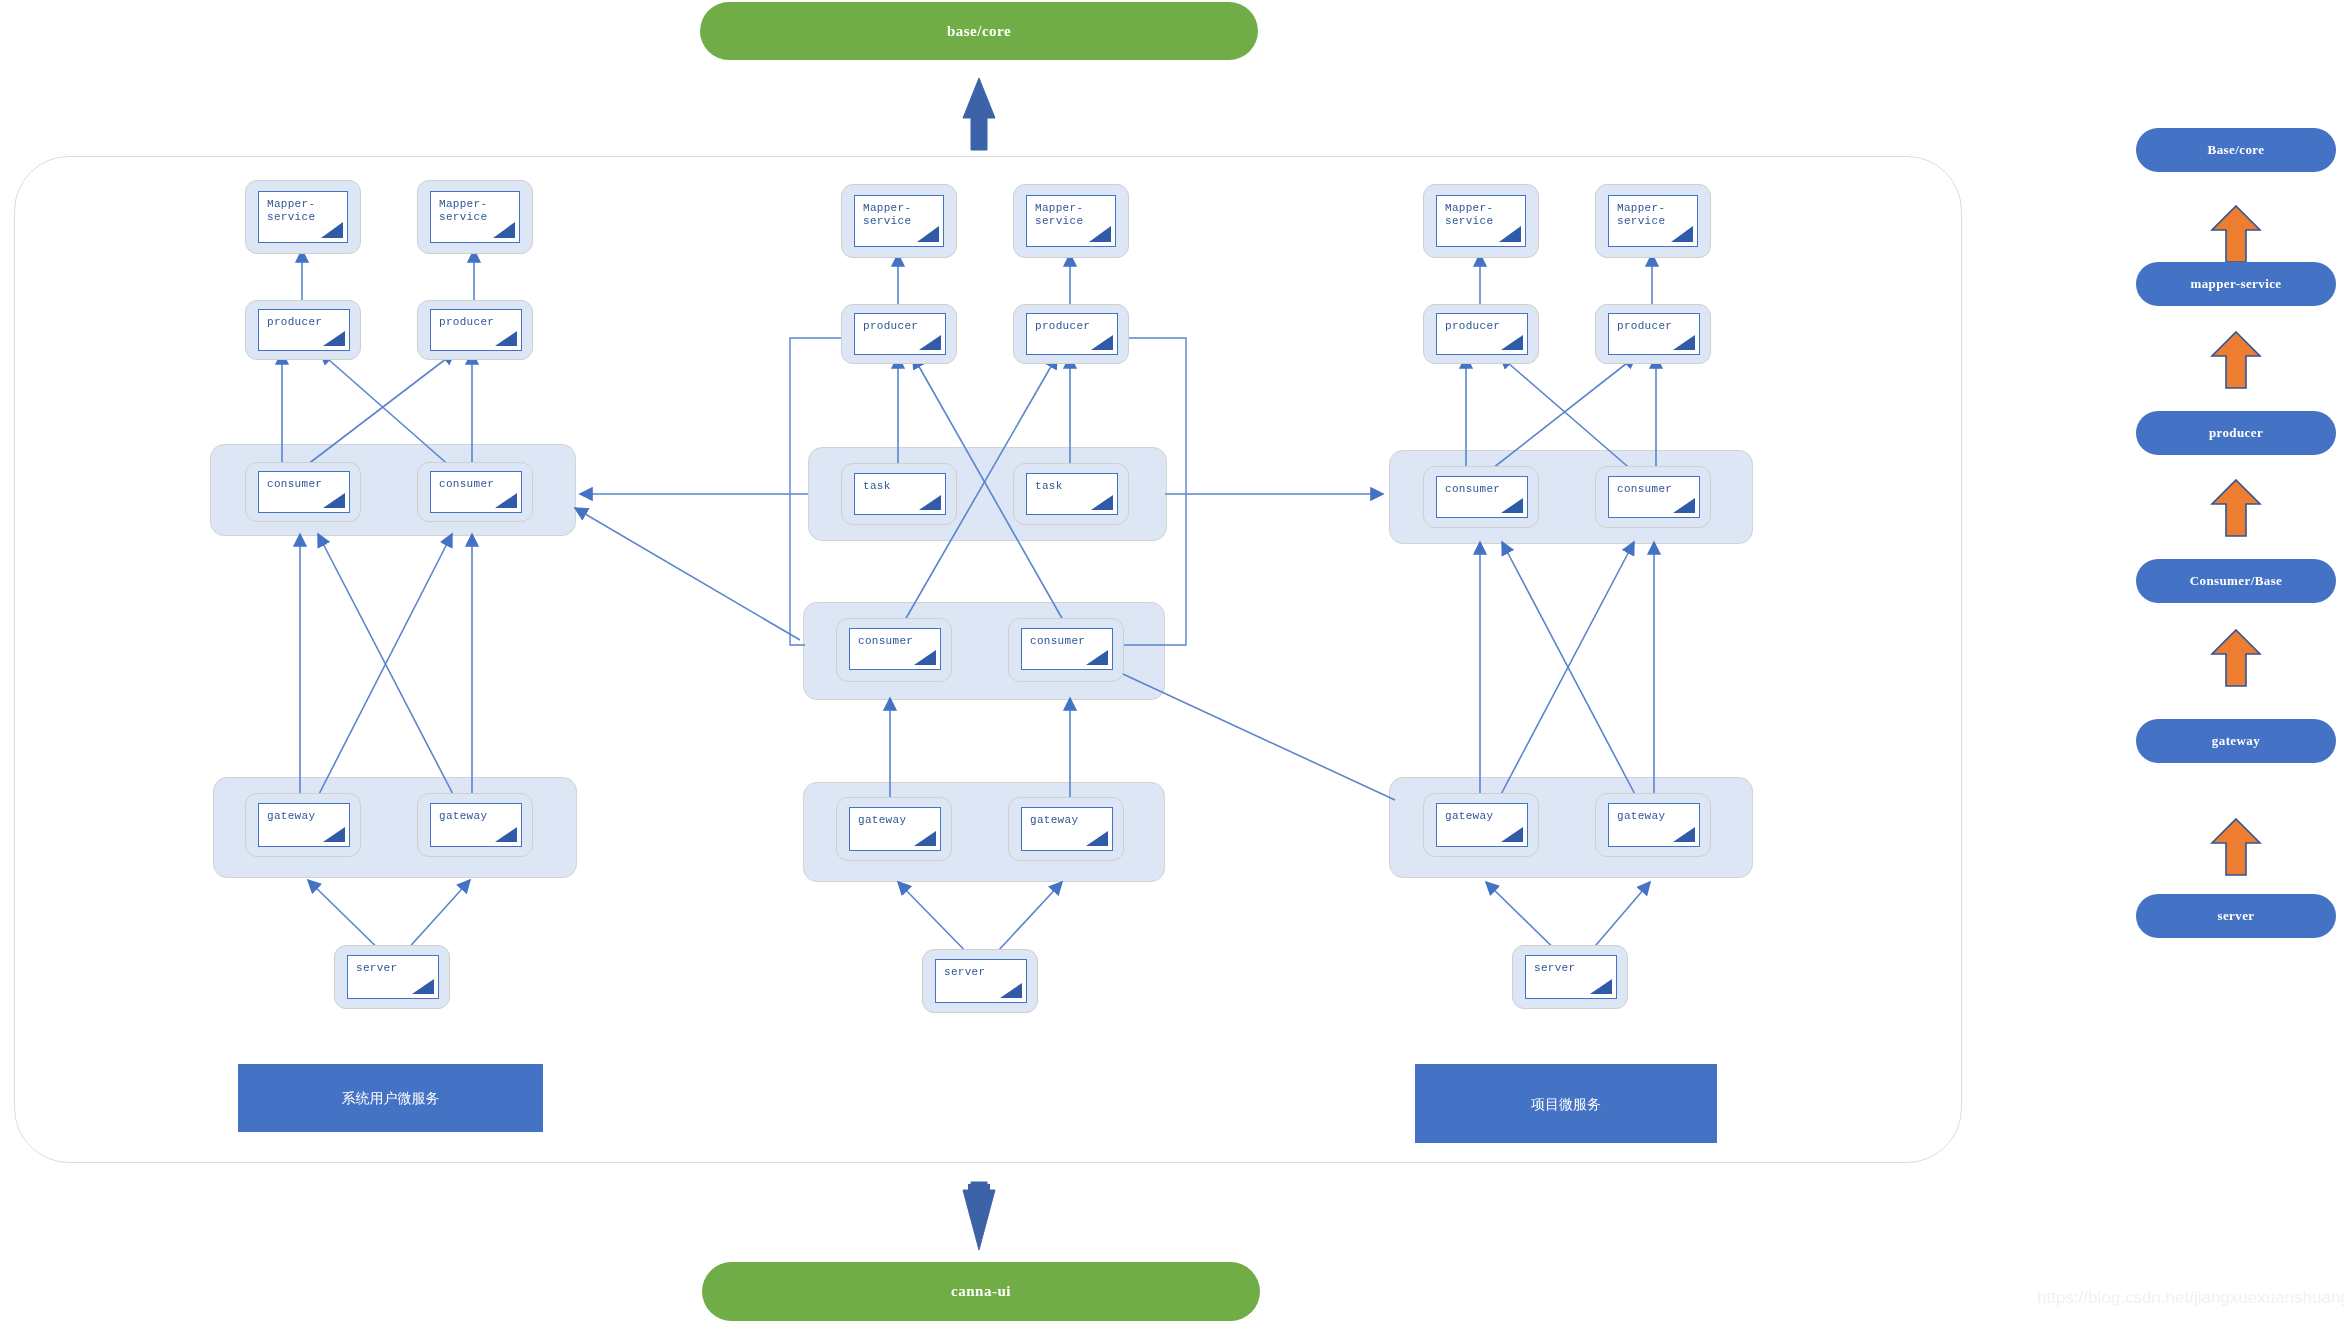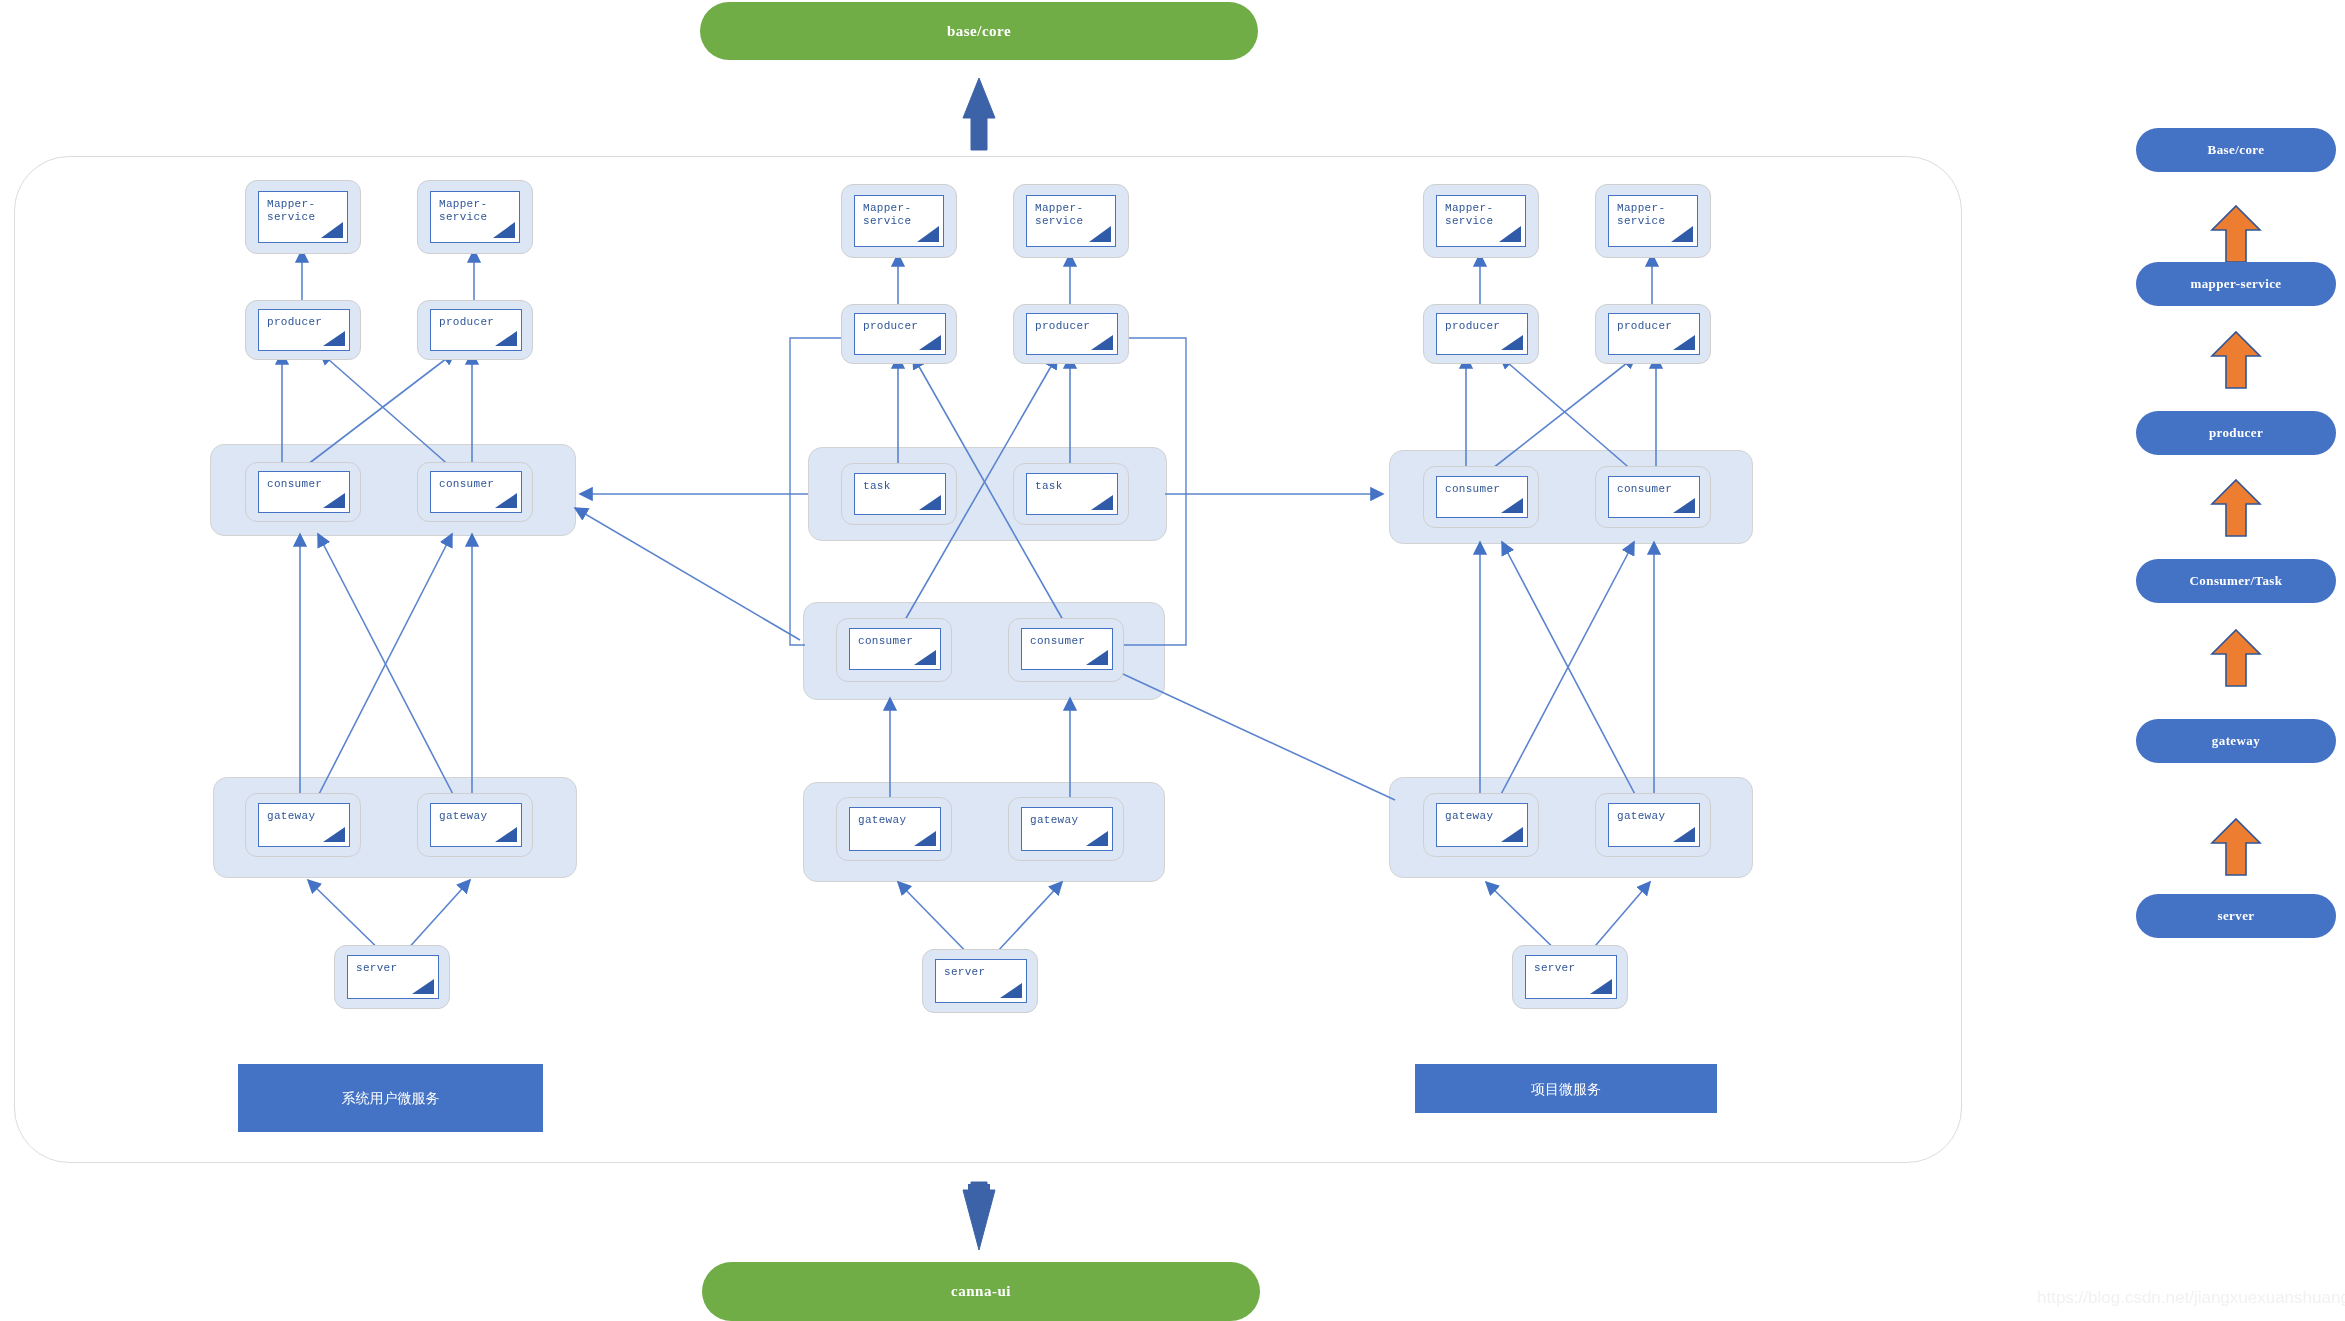--- a/index.html
+++ b/index.html
@@ -73,21 +73,21 @@
 
   <div class="greenpill" style="left:702px;top:1262px;width:558px;height:59px;">
     <span>canna-ui</span>
   </div>
 
   <div class="caption" style="left:226px;top:1064px;width:305px;height:68px;margin-left:12px;">
     <span>系统用户微服务</span>
   </div>
 
 
-  <div class="caption" style="left:1415px;top:1064px;width:302px;height:49px;">
+  <div class="caption" style="left:1415px;top:1064px;width:302px;height:79px;">
     <span>项目微服务</span>
   </div>
 
   <div class="band" style="left:210px;top:444px;width:364px;height:90px;"></div>
 
   <div class="band" style="left:213px;top:777px;width:362px;height:99px;"></div>
 
   <div class="band" style="left:808px;top:447px;width:357px;height:92px;"></div>
 
   <div class="band" style="left:803px;top:602px;width:360px;height:96px;"></div>
@@ -432,21 +432,21 @@
   </svg>
 
   <div class="legend-pill" style="left:2136px;top:411px;width:200px;height:44px;">
     <span>producer</span>
   </div>
   <svg class="legend-arrow" style="left:2208px;top:477px;" width="56" height="62" viewBox="0 0 56 62">
     <path d="M28,3 L52,27 L38,27 L38,59 L18,59 L18,27 L4,27 z" fill="#ED7D31" stroke="#2F5597" stroke-width="1.6"></path>
   </svg>
 
   <div class="legend-pill" style="left:2136px;top:559px;width:200px;height:44px;">
-    <span>Consumer/Task</span>
+    <span>Consumer/Base</span>
   </div>
   <svg class="legend-arrow" style="left:2208px;top:627px;" width="56" height="62" viewBox="0 0 56 62">
     <path d="M28,3 L52,27 L38,27 L38,59 L18,59 L18,27 L4,27 z" fill="#ED7D31" stroke="#2F5597" stroke-width="1.6"></path>
   </svg>
 
   <div class="legend-pill" style="left:2136px;top:719px;width:200px;height:44px;">
     <span>gateway</span>
   </div>
   <svg class="legend-arrow" style="left:2208px;top:816px;" width="56" height="62" viewBox="0 0 56 62">
     <path d="M28,3 L52,27 L38,27 L38,59 L18,59 L18,27 L4,27 z" fill="#ED7D31" stroke="#2F5597" stroke-width="1.6"></path>

